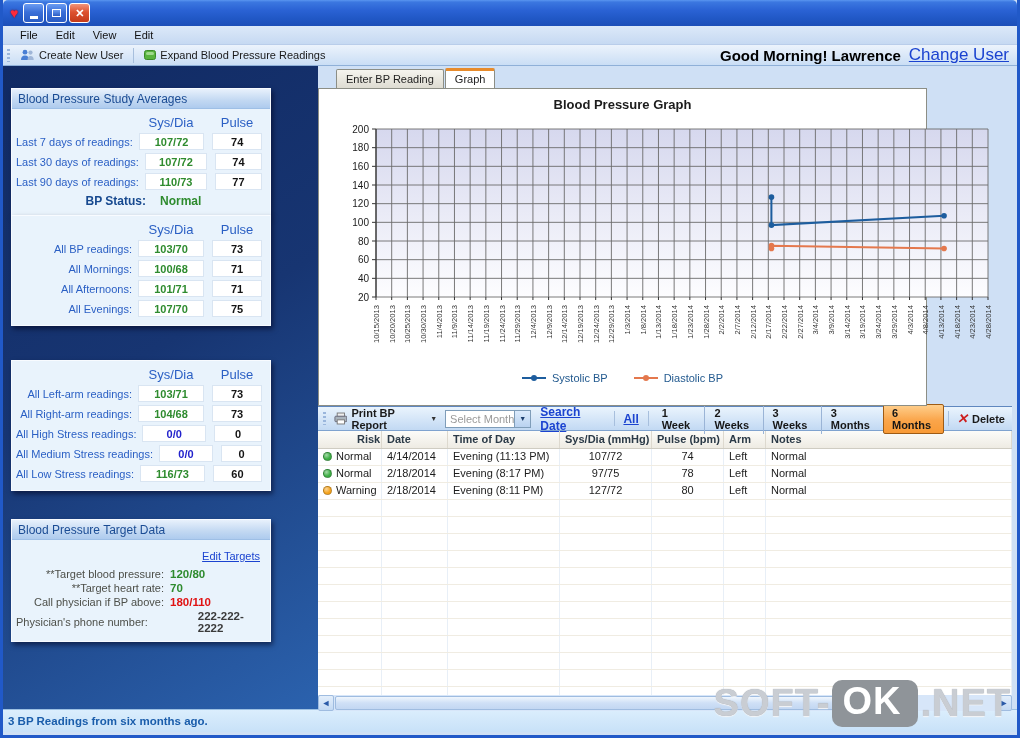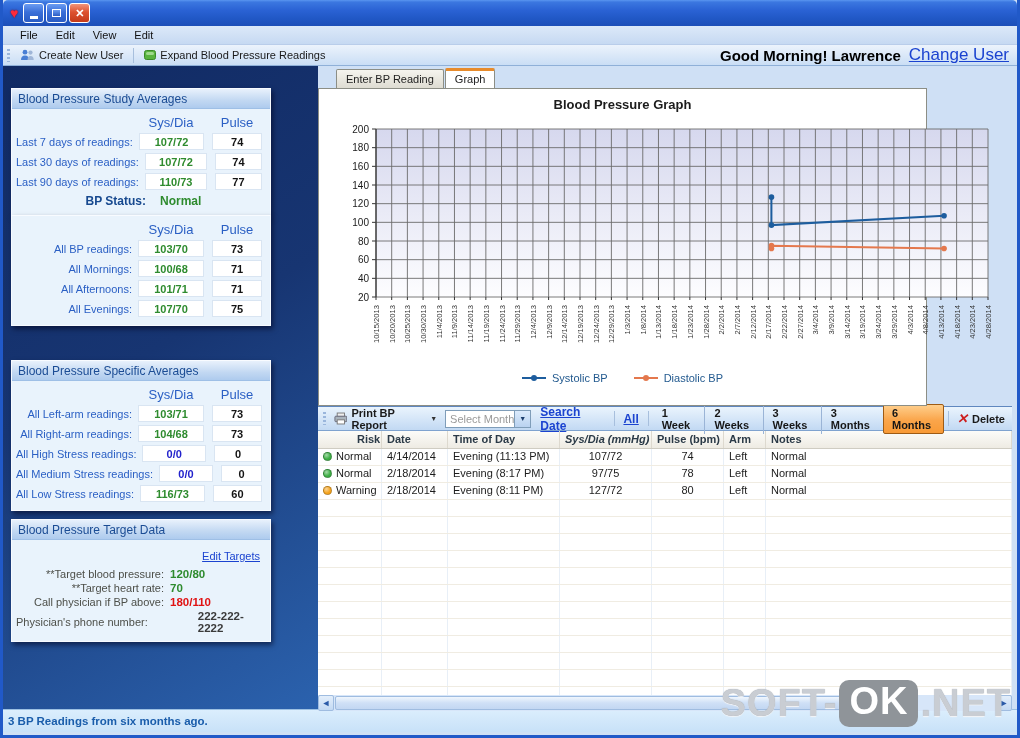--- a/index.html
+++ b/index.html
@@ -95,21 +95,21 @@
   .hscroll { position:relative; width:694px; height:16px; background:#d7e6f9; display:flex; align-items:center; }
   .sb-btn { width:16px; height:16px; background:linear-gradient(180deg,#e3eefb,#c3d9f3); border:1px solid #9fbce0; border-radius:2px; color:#2a5aa8; font-size:9px; display:flex; align-items:center; justify-content:center; flex:none; }
   .sb-thumb { position:absolute; left:17px; width:556px; height:14px; top:1px; background:linear-gradient(180deg,#f0f6fd,#cfe0f6 50%,#c2d7f2); border:1px solid #9fbce0; border-radius:2px; }
 
   
   .statusbar { height:23px; background:linear-gradient(180deg,#dbeefd,#c8e1f8); border-top:1px solid #9cc0e2; display:flex; align-items:center; padding-left:5px; }
   .status-text { font-size:11.5px; font-weight:bold; color:#1a5dab; }
 
   
   .watermark { position:absolute; right:6px; bottom:8px; display:flex; align-items:center; font-weight:bold; font-size:38px; letter-spacing:1px; color:#c9cdd3; text-shadow:0 0 1px #969ca4, 0 1px 1px #fff; z-index:50; }
-  .wm-box { background:#8f9499; color:#fff; text-shadow:none; border-radius:10px; padding:0 10px 4px 10px; margin:0 2px; }
+  .wm-box { background:#8f9499; color:#fff; text-shadow:none; border-radius:10px; padding:0 17px 4px 10px; margin:0 2px; }
 
   
   .icon-svg { display:inline-block; vertical-align:middle; }
 </style>
 </head>
 <body>
 
 <div class="window">
 
   <div class="titlebar">
@@ -213,21 +213,20 @@
               <span class="sp-box pulse">71</span>
             </div>
             <div class="sp-row">
               <span class="sp-label">All Evenings:</span>
               <span class="sp-box" style="color: rgb(46, 139, 46);">107/70</span>
               <span class="sp-box pulse">75</span>
             </div>
           </div>
         </div>
         <div class="panel" style="top: 294px;">
-          <div class="panel-h">Blood Pressure Specific Averages</div>
           <div class="panel-b">
             <div class="sp-colhead">
               <span class="sp-spacer"></span>
               <span class="c1">Sys/Dia</span>
               <span class="c2">Pulse</span>
             </div>
             <div class="sp-row">
               <span class="sp-label">All Left-arm readings:</span>
               <span class="sp-box" style="color: rgb(46, 139, 46);">103/71</span>
               <span class="sp-box pulse">73</span>
@@ -503,21 +502,21 @@
           <span class="del-x">✕</span>
           <span>Delete</span>
         </span>
       </div>
 
       <div class="grid">
         <div class="grid-header" id="grid-header">
             <span class="gh-cell" style="width: 64px; padding-left: 39px;">Risk Status</span>
             <span class="gh-cell" style="width: 66px;">Date</span>
             <span class="gh-cell" style="width: 112px;">Time of Day</span>
-            <span class="gh-cell" style="width: 92px; font-style: italic;">Sys/Dia (mmHg)</span>
+            <span class="gh-cell" style="width: 92px;">Sys/Dia (mmHg)</span>
             <span class="gh-cell" style="width: 72px;">Pulse (bpm)</span>
             <span class="gh-cell" style="width: 42px;">Arm</span>
             <span class="gh-cell" style="flex: 1 1 0%;">Notes</span>
           </div>
         <div class="grid-body" id="grid-body">
             <div class="g-row">
               <span class="g-cell" style="width: 64px;"><span class="status-dot" style="background: radial-gradient(circle at 35% 30%, rgba(255, 255, 255, 0.533), transparent 60%), rgb(61, 174, 68);"></span>Normal</span>
               <span class="g-cell" style="width: 66px;">4/14/2014</span>
               <span class="g-cell" style="width: 112px;">Evening (11:13 PM)</span>
               <span class="g-cell center" style="width: 92px;">107/72</span>

